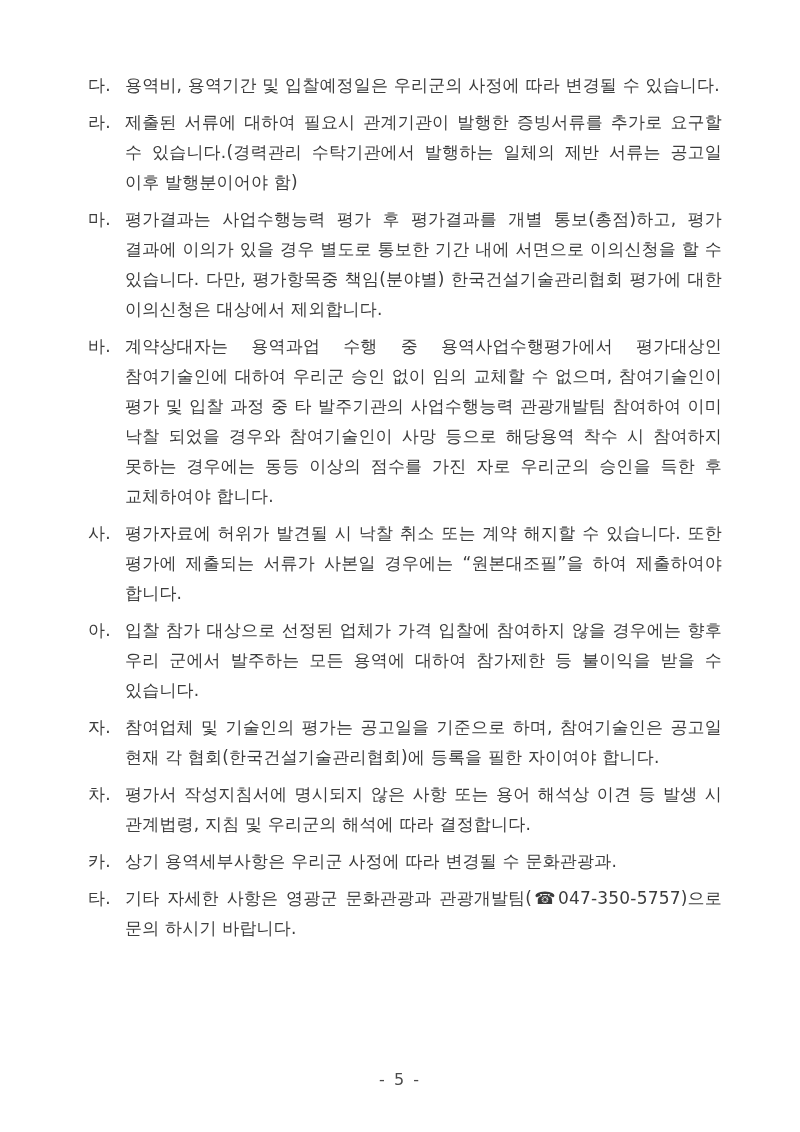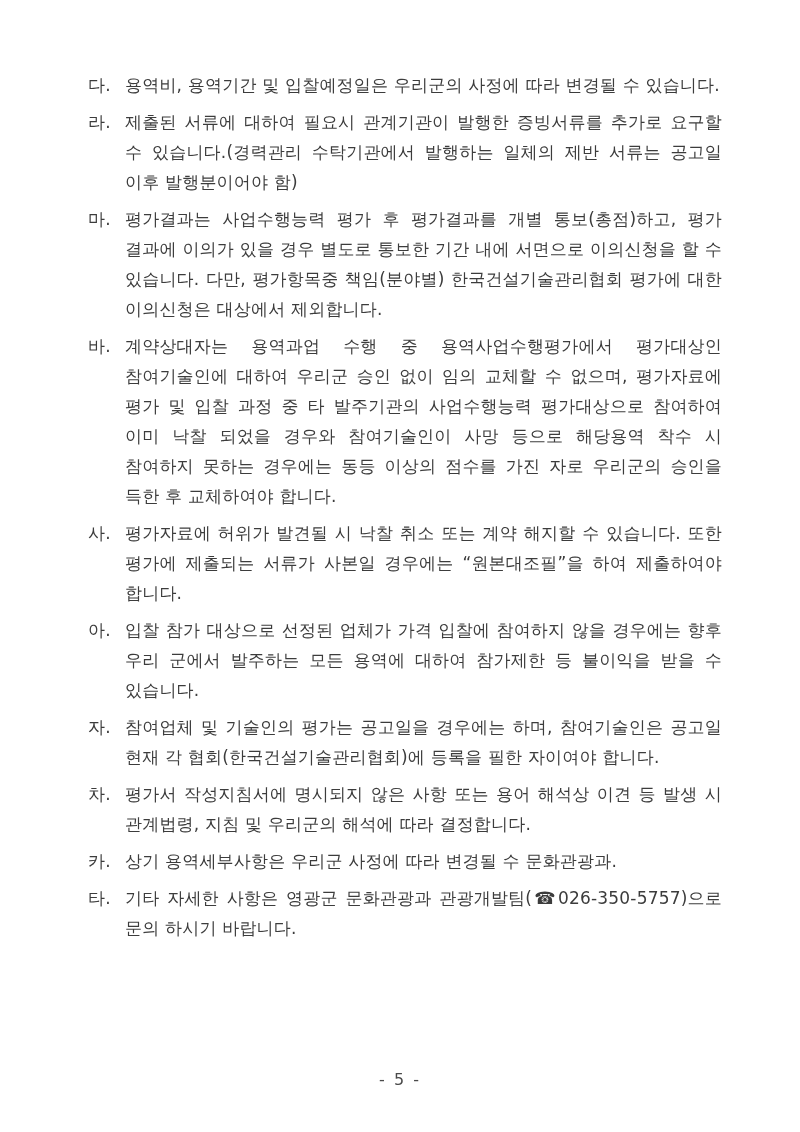--- a/index.html
+++ b/index.html
@@ -69,42 +69,42 @@
       <li class="doc-item">
         <span class="item-label">라.</span>
         <span class="item-text">제출된 서류에 대하여 필요시 관계기관이 발행한 증빙서류를 추가로 요구할 수 있습니다.(경력관리 수탁기관에서 발행하는 일체의 제반 서류는 공고일 이후 발행분이어야 함)</span>
       </li>
       <li class="doc-item">
         <span class="item-label">마.</span>
         <span class="item-text">평가결과는 사업수행능력 평가 후 평가결과를 개별 통보(총점)하고, 평가 결과에 이의가 있을 경우 별도로 통보한 기간 내에 서면으로 이의신청을 할 수 있습니다. 다만, 평가항목중 책임(분야별) 한국건설기술관리협회 평가에 대한 이의신청은 대상에서 제외합니다.</span>
       </li>
       <li class="doc-item">
         <span class="item-label">바.</span>
-        <span class="item-text">계약상대자는 용역과업 수행 중 용역사업수행평가에서 평가대상인 참여기술인에 대하여 우리군 승인 없이 임의 교체할 수 없으며, 평가자료에 평가 및 입찰 과정 중 타 발주기관의 사업수행능력 평가대상으로 참여하여 이미 낙찰 되었을 경우와 참여기술인이 사망 등으로 해당용역 착수 시 참여하지 못하는 경우에는 동등 이상의 점수를 가진 자로 우리군의 승인을 득한 후 교체하여야 합니다.</span>
+        <span class="item-text">계약상대자는 용역과업 수행 중 용역사업수행평가에서 평가대상인 참여기술인에 대하여 우리군 승인 없이 임의 교체할 수 없으며, 참여기술인이 평가 및 입찰 과정 중 타 발주기관의 사업수행능력 관광개발팀 참여하여 이미 낙찰 되었을 경우와 참여기술인이 사망 등으로 해당용역 착수 시 참여하지 못하는 경우에는 동등 이상의 점수를 가진 자로 우리군의 승인을 득한 후 교체하여야 합니다.</span>
       </li>
       <li class="doc-item">
         <span class="item-label">사.</span>
         <span class="item-text">평가자료에 허위가 발견될 시 낙찰 취소 또는 계약 해지할 수 있습니다. 또한 평가에 제출되는 서류가 사본일 경우에는 “원본대조필”을 하여 제출하여야 합니다.</span>
       </li>
       <li class="doc-item">
         <span class="item-label">아.</span>
         <span class="item-text">입찰 참가 대상으로 선정된 업체가 가격 입찰에 참여하지 않을 경우에는 향후 우리 군에서 발주하는 모든 용역에 대하여 참가제한 등 불이익을 받을 수 있습니다.</span>
       </li>
       <li class="doc-item">
         <span class="item-label">자.</span>
-        <span class="item-text">참여업체 및 기술인의 평가는 공고일을 경우에는 하며, 참여기술인은 공고일 현재 각 협회(한국건설기술관리협회)에 등록을 필한 자이여야 합니다.</span>
+        <span class="item-text">참여업체 및 기술인의 평가는 공고일을 기준으로 하며, 참여기술인은 공고일 현재 각 협회(한국건설기술관리협회)에 등록을 필한 자이여야 합니다.</span>
       </li>
       <li class="doc-item">
         <span class="item-label">차.</span>
         <span class="item-text">평가서 작성지침서에 명시되지 않은 사항 또는 용어 해석상 이견 등 발생 시 관계법령, 지침 및 우리군의 해석에 따라 결정합니다.</span>
       </li>
       <li class="doc-item">
         <span class="item-label">카.</span>
         <span class="item-text">상기 용역세부사항은 우리군 사정에 따라 변경될 수 문화관광과.</span>
       </li>
       <li class="doc-item">
         <span class="item-label">타.</span>
-        <span class="item-text">기타 자세한 사항은 영광군 문화관광과 관광개발팀(☎026-350-5757)으로 문의 하시기 바랍니다.</span>
+        <span class="item-text">기타 자세한 사항은 영광군 문화관광과 관광개발팀(☎047-350-5757)으로 문의 하시기 바랍니다.</span>
       </li>
     </ol>
   </div>
   <div class="page-number">- 5 -</div>
 </div>
 
 </body></html>

